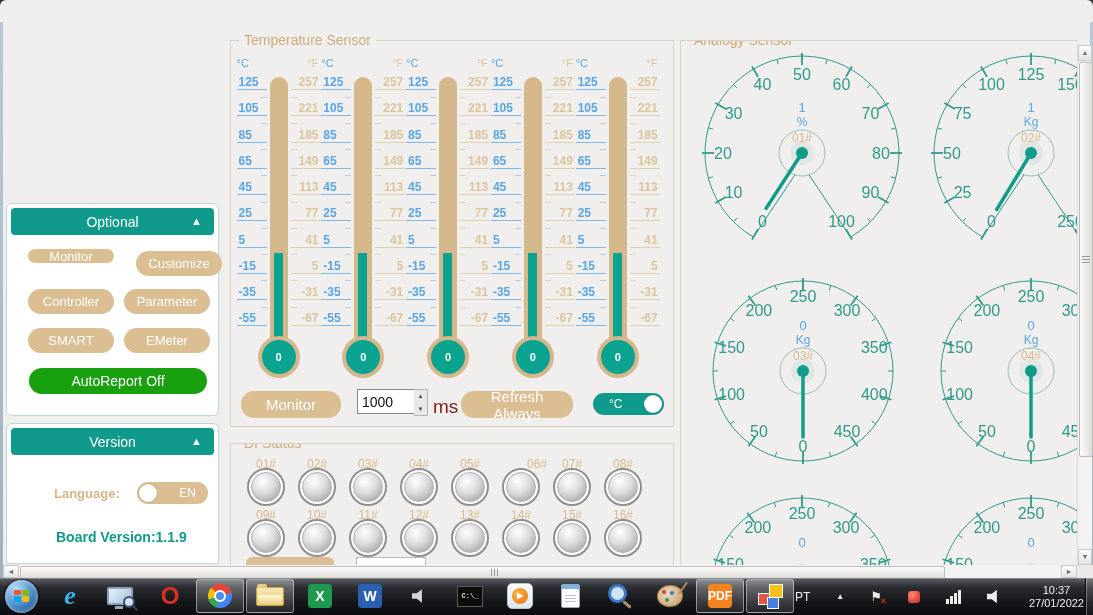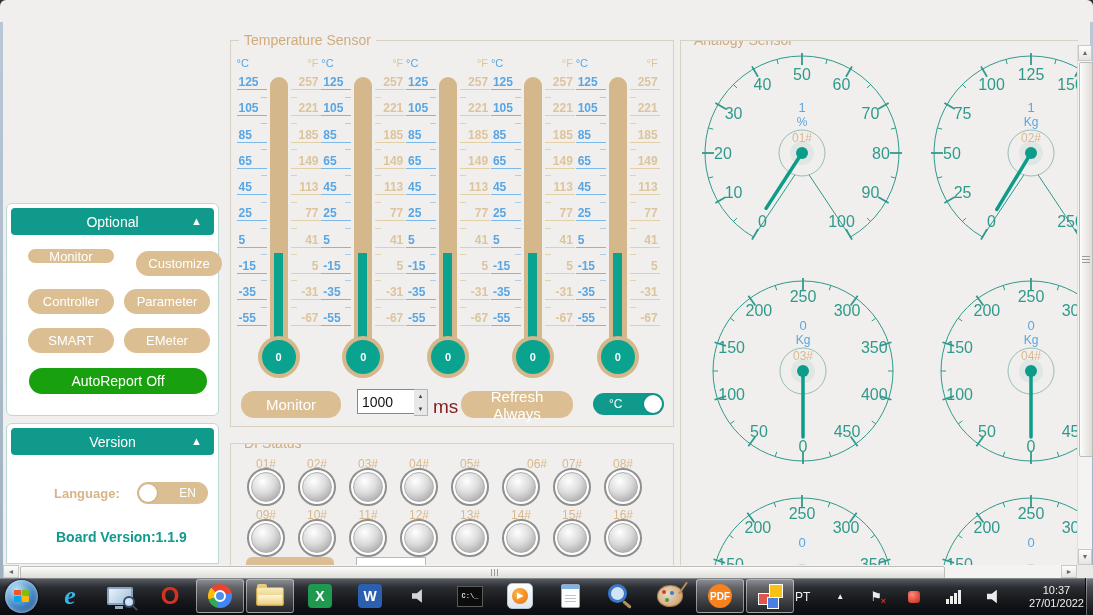--- a/index.html
+++ b/index.html
@@ -776,21 +776,21 @@
       <div class="tslot" style="left: 546px;">
         <span class="notei"></span>
       </div>
       <div class="tslot" style="left: 596px;">
         <span class="magbig"></span>
       </div>
       <div class="tslot" style="left: 646px;">
         <span class="pali"></span>
       </div>
       <div class="tslot active" style="left: 696px;">
-        <span class="doc" style="background:#f5821f;font-size:10px;border-radius:12px;">PDF</span>
+        <span class="doc" style="background:#f5821f;font-size:12px;">PDF</span>
       </div>
       <div class="tslot active" style="left: 746px;">
         <span class="sqsi">
           <i style="left:1px;top:10px;width:10px;height:10px;background:#e2574c"></i>
           <i style="left:12px;top:1px;width:12px;height:12px;background:#f7c116"></i>
           <i style="left:10px;top:14px;width:10px;height:10px;background:#4a7fe0"></i>
         </span>
       </div>
     </div>
   <div class="tray">

